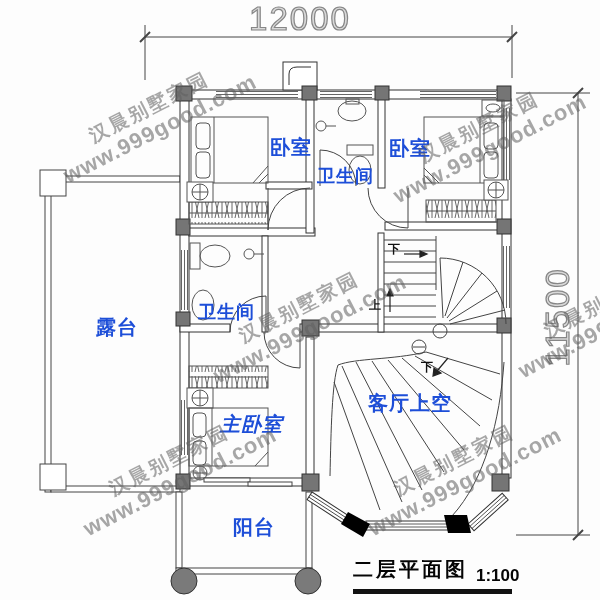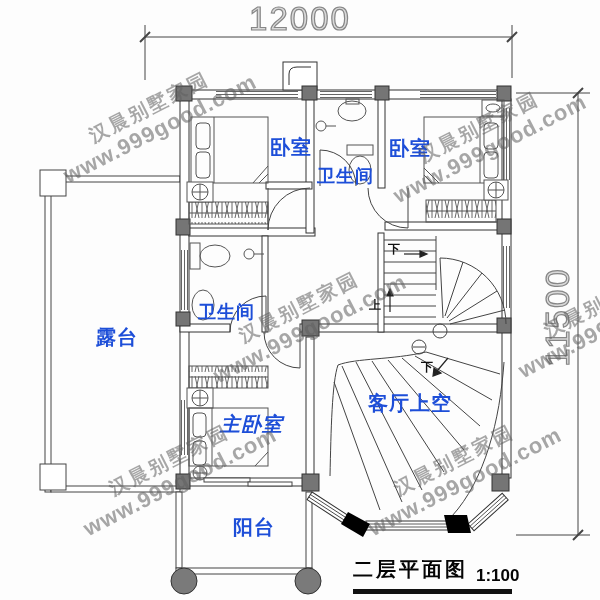--- a/index.html
+++ b/index.html
@@ -284,21 +284,21 @@
   <rect x="353" y="589" width="159" height="5" fill="#111"></rect>
 </svg>
 
 <div class="dim" style="left:210px;top:0px;width:180px;">12000</div>
 <div class="dim vert" style="left:478px;top:298px;width:160px;">11500</div>
 
 <div class="lbl" style="left:270px;top:134px;">卧室</div>
 <div class="lbl sm" style="left:317px;top:124px;">卫生间</div>
 <div class="lbl" style="left:389px;top:135px;">卧室</div>
 <div class="lbl sm" style="left:198px;top:260px;">卫生间</div>
-<div class="lbl" style="left:96px;top:324px;">露台</div>
+<div class="lbl" style="left:96px;top:314px;">露台</div>
 <div class="lbl" style="left:220px;top:411px;font-style:italic;">主卧室</div>
 <div class="lbl" style="left:368px;top:390px;">客厅上空</div>
 <div class="lbl" style="left:233px;top:514px;">阳台</div>
 
 <div class="stair-lbl" style="left:388px;top:241px;">下</div>
 <div class="stair-lbl" style="left:369px;top:297px;">上</div>
 <div class="stair-lbl" style="left:421px;top:359px;">下</div>
 
 <div class="title-text" style="left:353px;top:556px;">二层平面图</div>
 <div class="title-scale" style="left:468px;top:566px;padding-left:8px;">1:100</div>

